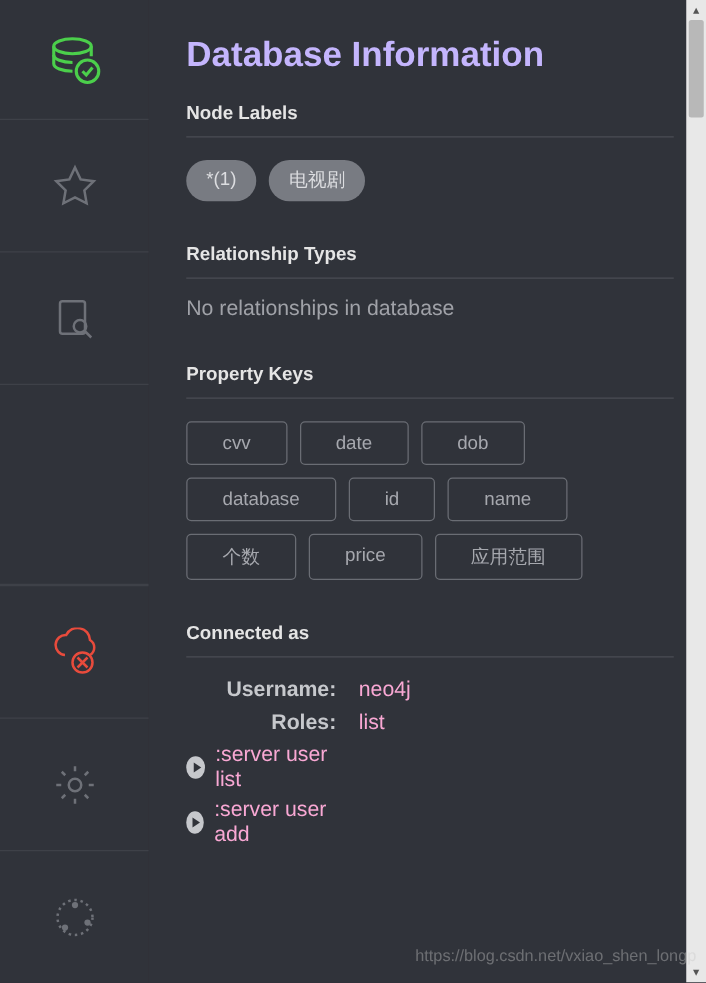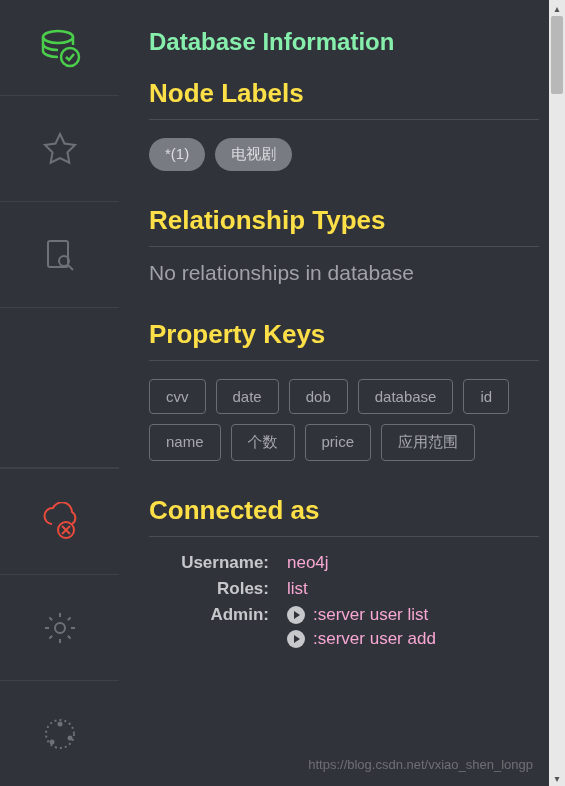--- a/index.html
+++ b/index.html
@@ -35,50 +35,50 @@
 }
 .sidebar-item svg { stroke: #6e7178; fill: none; stroke-width: 2; }
 .sidebar-item.danger svg { stroke: #e84b3c; }
 .main {
   flex: 1;
   background: #30333a;
   padding: 28px 26px 10px 30px;
   overflow-y: auto;
 }
 h1 {
-  font-size: 24px;
+  font-size: 28px;
   font-weight: 700;
-  color: #86efac;
+  color: #c4b5fd;
   margin-bottom: 22px;
 }
 h2 {
-  font-size: 26px;
+  font-size: 15px;
   font-weight: 700;
-  color: #fde047;
+  color: #e5e5e5;
   margin-bottom: 10px;
   padding-bottom: 10px;
   border-bottom: 1px solid #4a4d54;
 }
 .section { margin-bottom: 34px; }
 .pills { display: flex; flex-wrap: wrap; gap: 10px; margin-top: 18px; }
 .pill {
   background: #787b82;
   color: #dcdde0;
   border-radius: 18px;
   padding: 7px 16px;
   font-size: 15px;
   cursor: pointer;
 }
-.empty-msg { color: #a0a2a8; font-size: 21px; margin-top: 14px; }
+.empty-msg { color: #a0a2a8; font-size: 17px; margin-top: 14px; }
 .key-items { display: flex; flex-wrap: wrap; gap: 10px; margin-top: 18px; }
 .key-item {
   border: 1px solid #6a6d74;
   color: #a6a8ae;
   border-radius: 4px;
-  padding: 8px 16px;
+  padding: 8px 28px;
   font-size: 15px;
   cursor: pointer;
 }
 .conn-grid {
   display: grid;
   grid-template-columns: 120px 1fr;
   column-gap: 18px;
   row-gap: 6px;
   margin-top: 16px;
   font-size: 17px;
@@ -110,21 +110,21 @@
   background: #b8b8b8; border-radius: 2px;
 }
 .scrollbar-arrow {
   position: absolute; left: 0; width: 16px; height: 16px;
   display: flex; align-items: center; justify-content: center;
   font-size: 10px; color: #555;
 }
 .scrollbar-arrow.up { top: 0; }
 .scrollbar-arrow.down { bottom: 0; }
 .watermark {
-  position: absolute; bottom: 14px; right: 32px;
+  position: absolute; bottom: 14px; right: 8px;
   color: rgba(200,200,200,0.4); font-size: 13px;
   pointer-events: none;
 }
 </style>
 </head>
 <body>
 
 <div class="container">
   <div class="sidebar">
     <div class="sidebar-top">
@@ -205,21 +205,20 @@
       </div>
     </div>
 
     <div class="section">
       <h2>Connected as</h2>
       <div class="conn-grid">
         <div class="conn-label">Username:</div>
         <div class="conn-value">neo4j</div>
         <div class="conn-label">Roles:</div>
         <div class="conn-value">list</div>
-        <div class="conn-label">Admin:</div>
         <div class="conn-value">
           <div class="cmd-line">
             <span class="play-icon"></span>
             <span>:server user list</span>
           </div>
           <div class="cmd-line">
             <span class="play-icon"></span>
             <span>:server user add</span>
           </div>
         </div>

